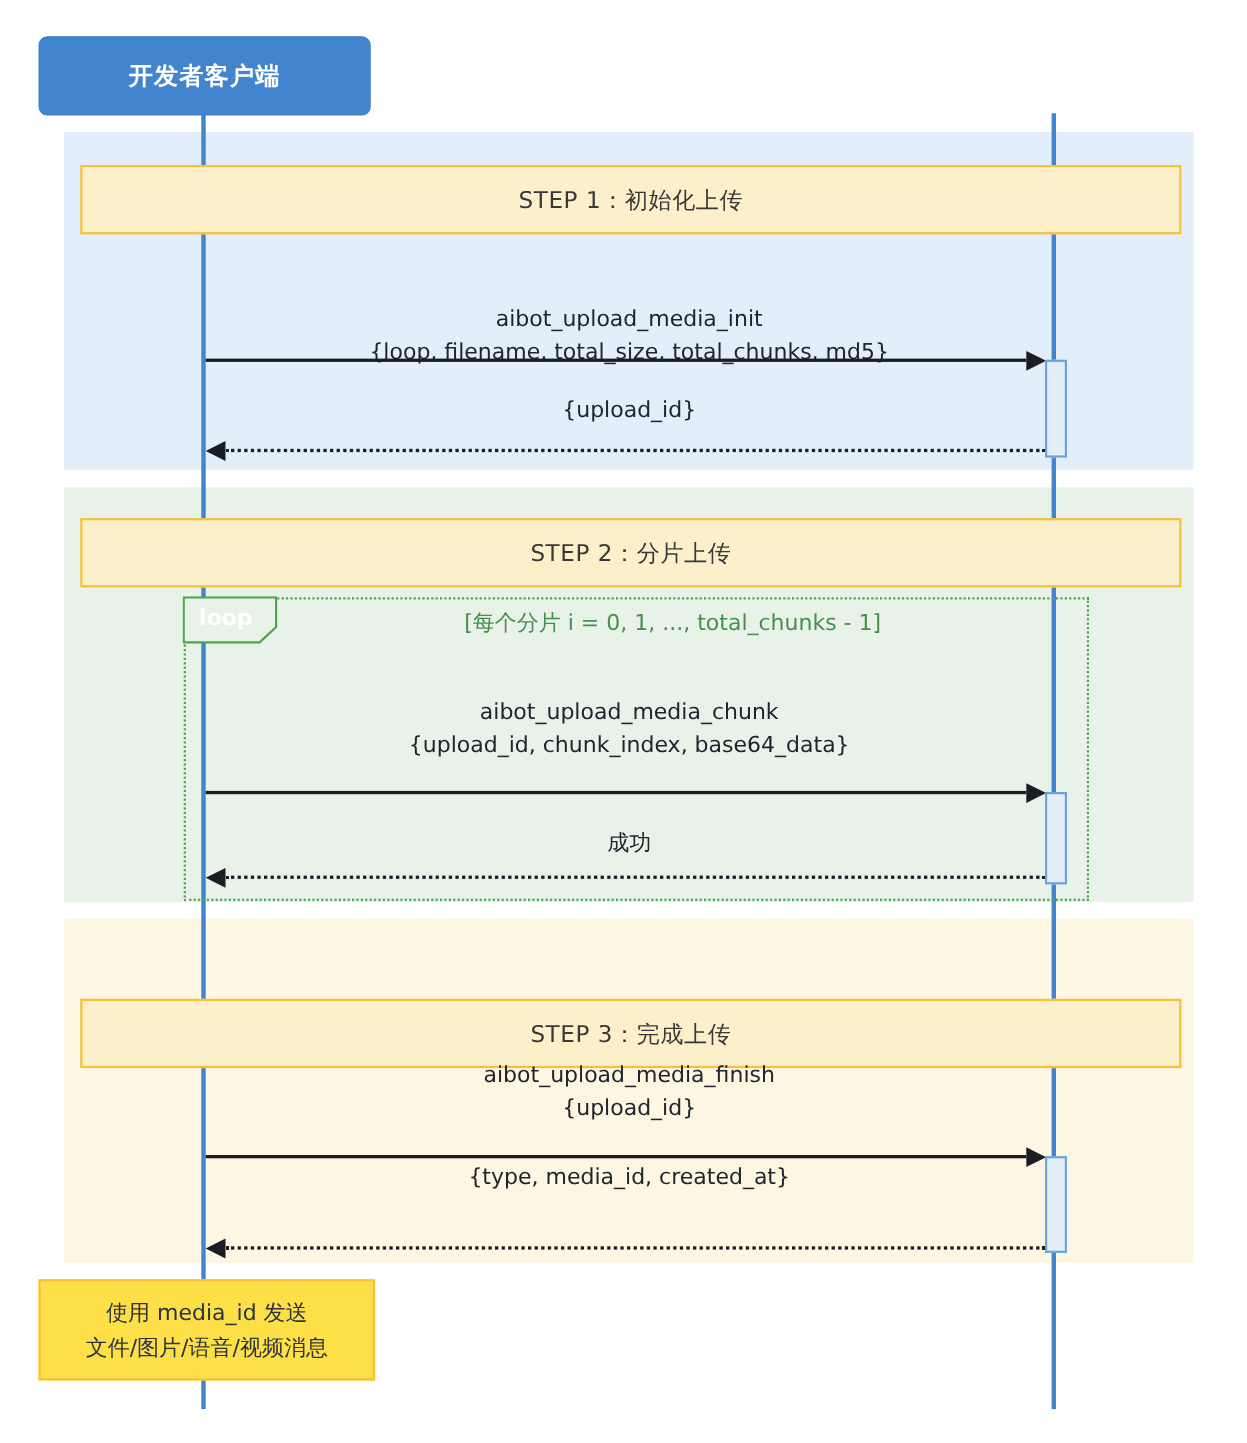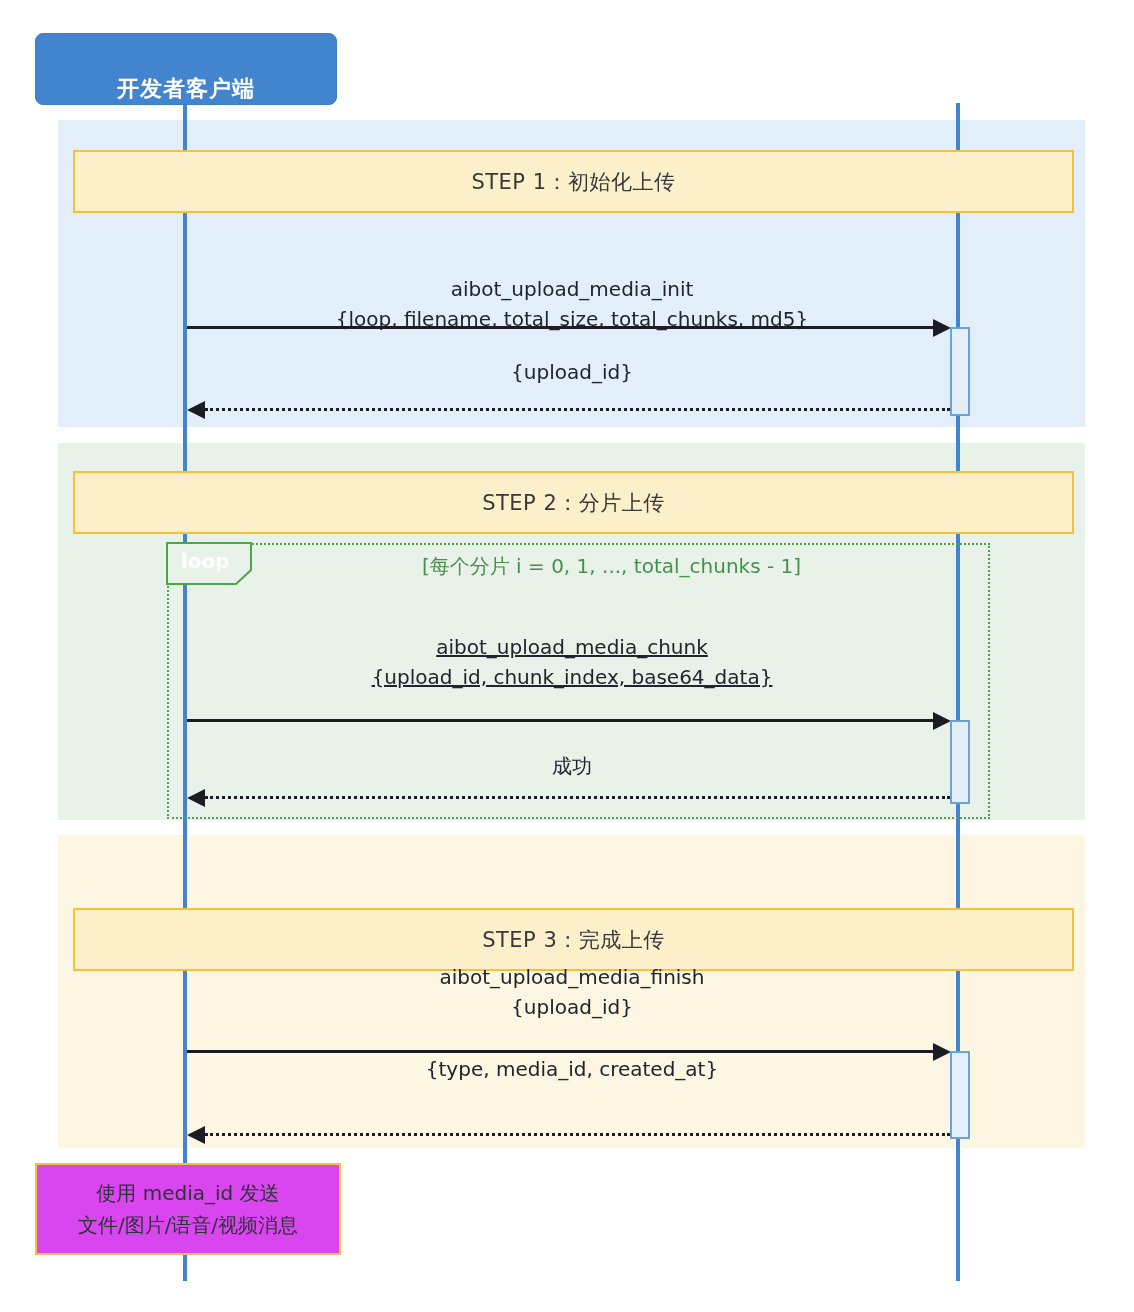--- a/index.html
+++ b/index.html
@@ -15,21 +15,21 @@
   .section-green{background:#E9F2E9;}
   .section-yellow{background:#FDF6E2;}
 
   
   .lifeline{position:absolute;top:103px;height:1178px;width:4px;background:#4285CE;}
 
   
   .actor{
     position:absolute;top:33px;width:300px;height:70px;background:#4285CE;
     border:1px solid #3D7EC4;border-radius:8px;color:#ffffff;font-size:22px;font-weight:bold;
-    display:flex;align-items:flex-end;justify-content:center;letter-spacing:1px;
+    display:flex;align-items:center;justify-content:center;letter-spacing:1px;
   }
 
   
   .banner{
     position:absolute;left:73px;width:997px;height:59px;background:#FCF0CB;
     border:2px solid #F5C13A;color:#38383A;font-size:21px;
     display:flex;align-items:center;justify-content:center;letter-spacing:0.5px;
   }
 
   
@@ -60,21 +60,21 @@
     border-right:18px solid #1C1C24;border-top:9px solid transparent;border-bottom:9px solid transparent;
   }
 
   
   .activation{
     position:absolute;left:950px;width:16px;background:#E4EEF9;border:2px solid #6AA3DC;
   }
 
   
   .note{
-    position:absolute;left:35px;top:1163px;width:302px;height:88px;background:#d946ef;
+    position:absolute;left:35px;top:1163px;width:302px;height:88px;background:#fde047;
     border:2px solid #F5C13A;color:#2E3338;font-size:20px;line-height:32px;text-align:center;
     display:flex;flex-direction:column;align-items:center;justify-content:center;
   }
 </style>
 </head>
 <body>
 
 <div class="canvas">
 
   <div class="section section-blue" style="top:120px;height:307px;"></div>
@@ -105,21 +105,21 @@
     <div>aibot_upload_media_init</div>
     <div>{loop, filename, total_size, total_chunks, md5}</div>
   </div>
   <div class="arrow-line" style="left:187px;top:326px;width:746px;"></div>
   <div class="arrow-head-right" style="left:933px;top:319px;"></div>
   <div class="activation" style="top:327px;height:85px;"></div>
   <div class="msg" style="top:357px;">{upload_id}</div>
   <div class="arrow-line dashed" style="left:205px;top:408px;width:745px;"></div>
   <div class="arrow-head-left" style="left:187px;top:401px;"></div>
 
-  <div class="msg" style="top:632px;text-decoration:underline;">
+  <div class="msg" style="top:632px;">
     <div>aibot_upload_media_chunk</div>
     <div>{upload_id, chunk_index, base64_data}</div>
   </div>
   <div class="arrow-line" style="left:187px;top:719px;width:746px;"></div>
   <div class="arrow-head-right" style="left:933px;top:712px;"></div>
   <div class="activation" style="top:720px;height:80px;"></div>
   <div class="msg" style="top:751px;">成功</div>
   <div class="arrow-line dashed" style="left:205px;top:796px;width:745px;"></div>
   <div class="arrow-head-left" style="left:187px;top:789px;"></div>
 

